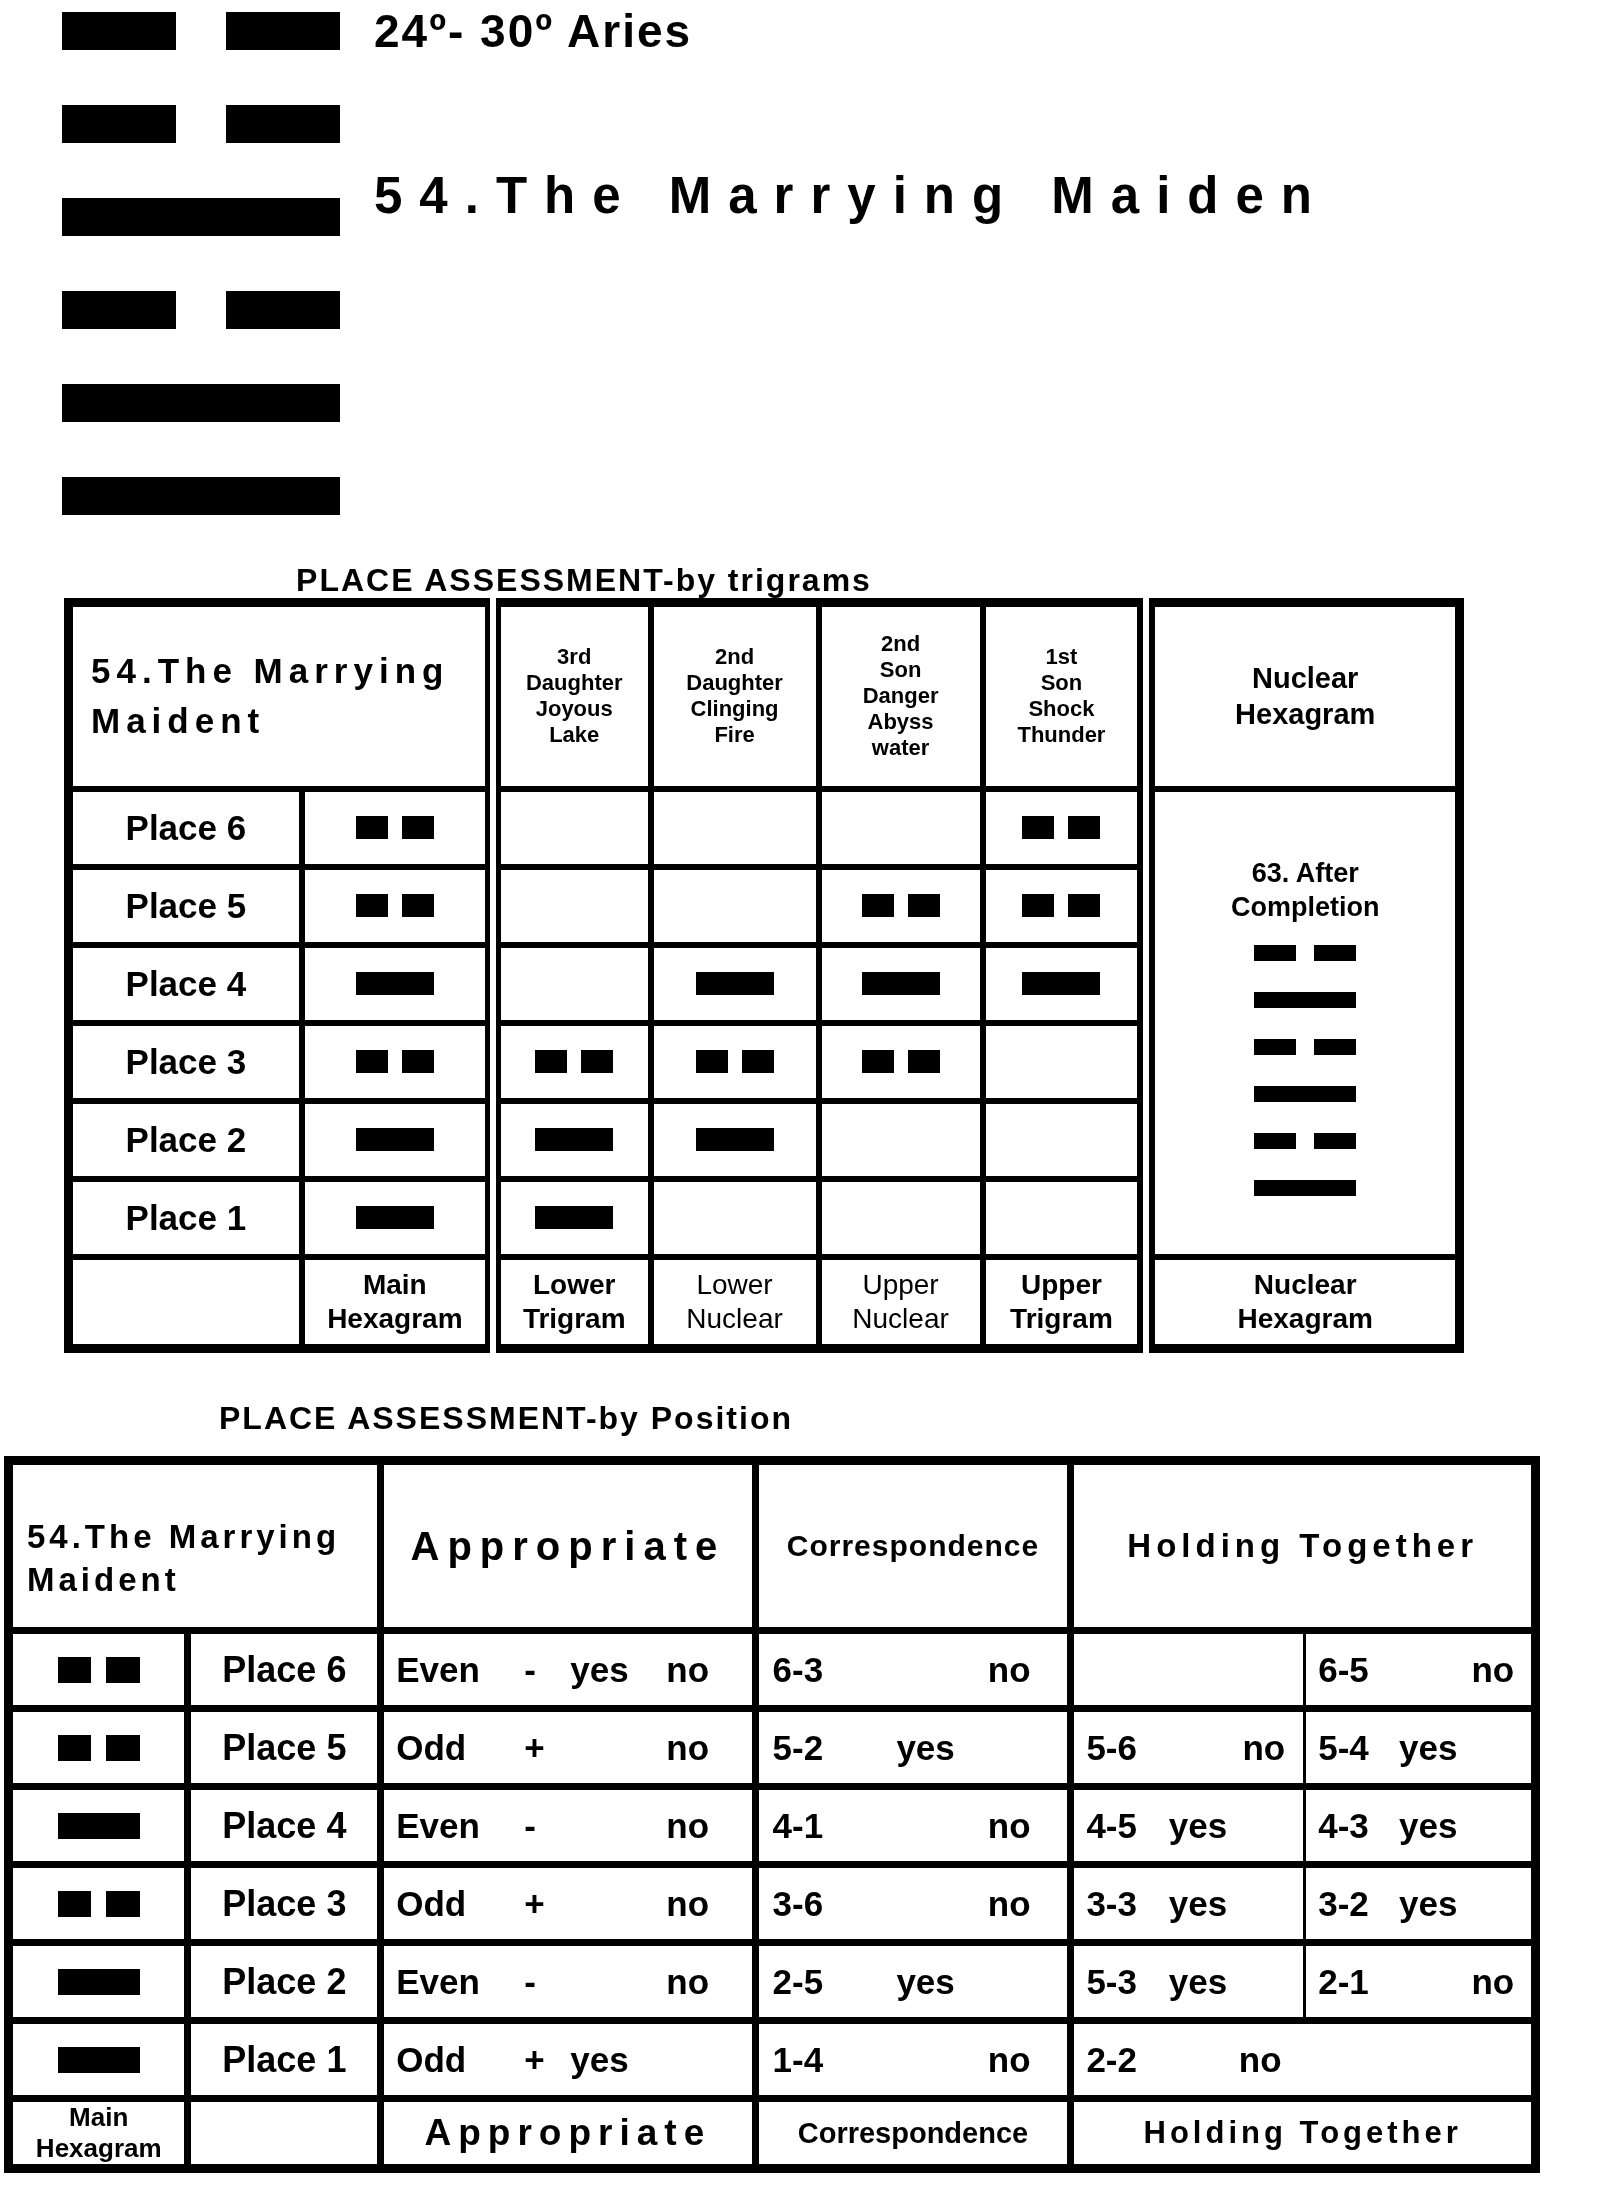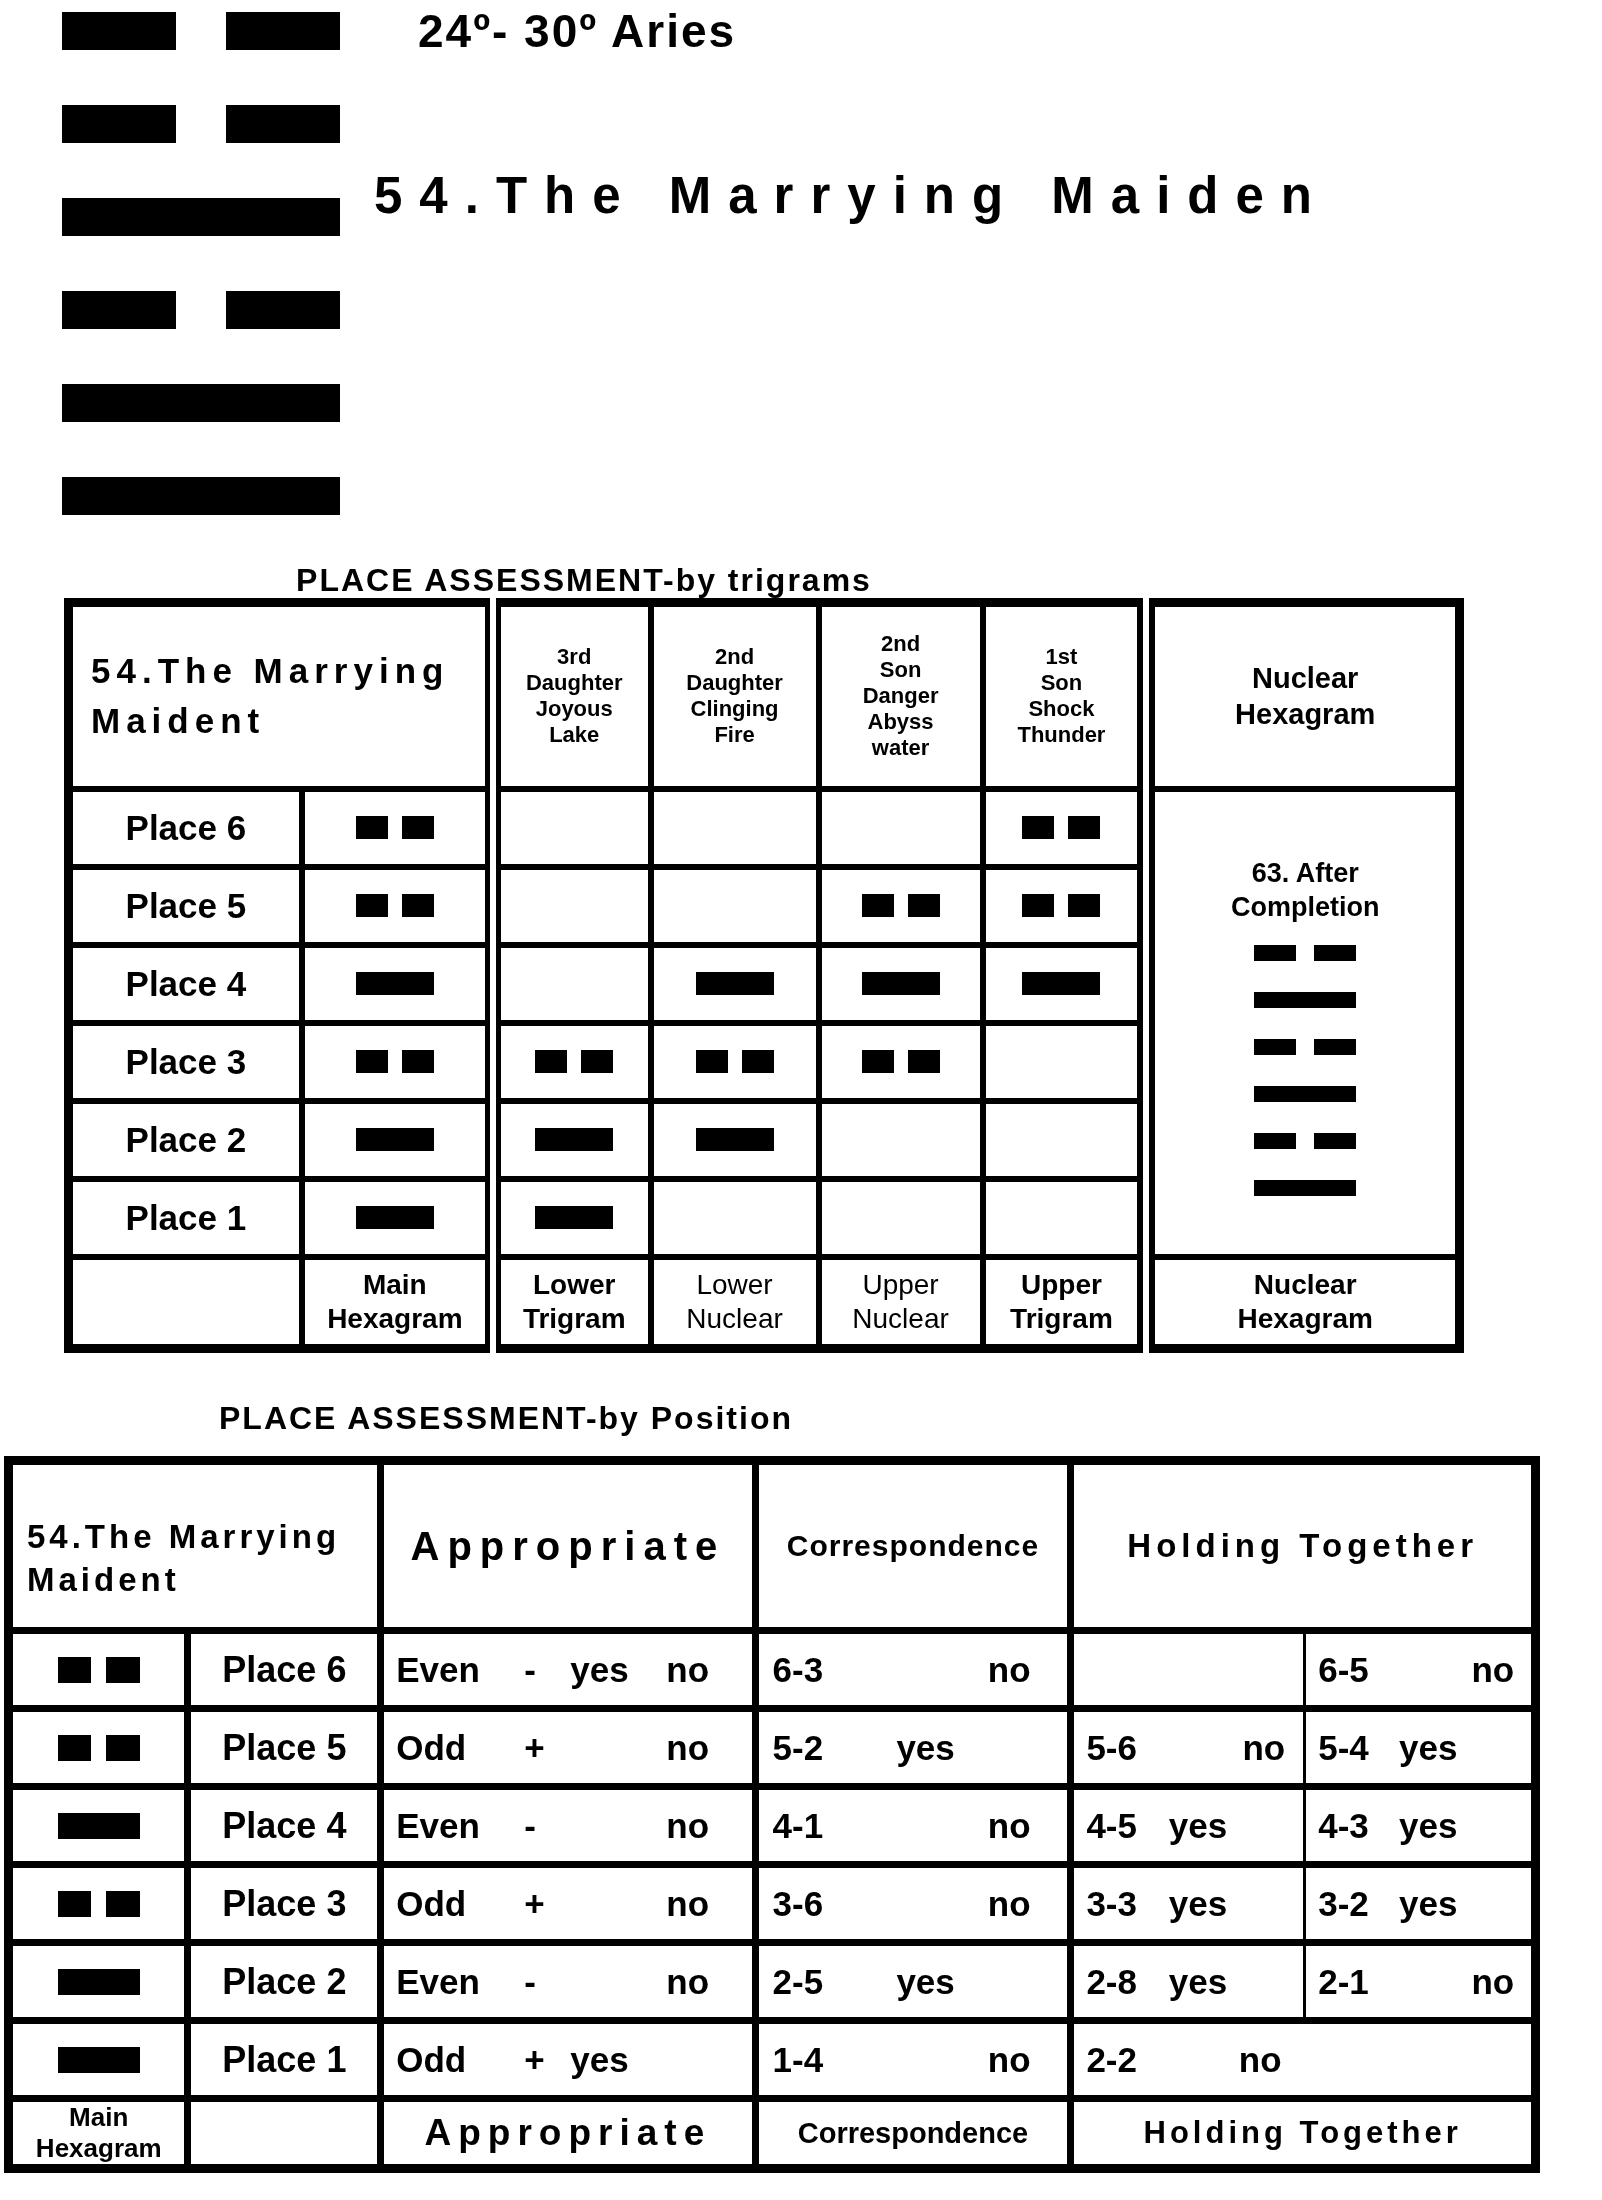--- a/index.html
+++ b/index.html
@@ -13,21 +13,21 @@
   .hexline { display:flex; justify-content:space-between; }
   .hexline .seg  { display:block; background:#000; width:41%; height:100%; }
   .hexline .full { display:block; background:#000; width:100%; height:100%; }
 
   #bigHex { position:absolute; left:62px; top:12px; width:278px; }
   #bigHex .hexline { height:38px; margin-bottom:55px; }
 
   
   .zodiac {
     position:absolute; left:374px; top:4px;
-    font-size:46px; font-weight:bold; letter-spacing:2px; white-space:nowrap;margin-left:44px;
+    font-size:46px; font-weight:bold; letter-spacing:2px; white-space:nowrap;
   }
   .main-title {
     position:absolute; left:374px; top:166px;
     font-size:51px; font-weight:bold; letter-spacing:17px; white-space:nowrap;
   }
   .tbl-title {
     position:absolute; font-weight:bold; font-size:32px;
     letter-spacing:2px; text-align:center; white-space:nowrap;
   }
   #t1Title { left:278px; top:546px; width:612px;margin-top:16px; }
@@ -526,21 +526,21 @@
           </td>
           <td>
             <div class="corrrow">
               <span class="p">2-5</span>
               <span class="y">yes</span>
               <span class="n"></span>
             </div>
           </td>
           <td class="ht-l">
             <div class="htrow">
-              <span class="p">2-8</span>
+              <span class="p">5-3</span>
               <span class="y">yes</span>
               <span class="n"></span>
             </div>
           </td>
           <td class="ht-r">
             <div class="htrow">
               <span class="p">2-1</span>
               <span class="y"></span>
               <span class="n">no</span>
             </div>

